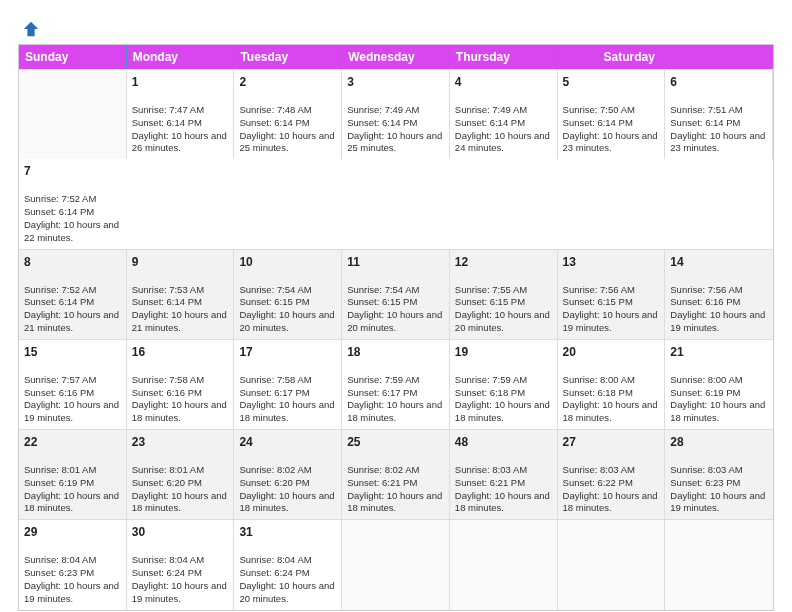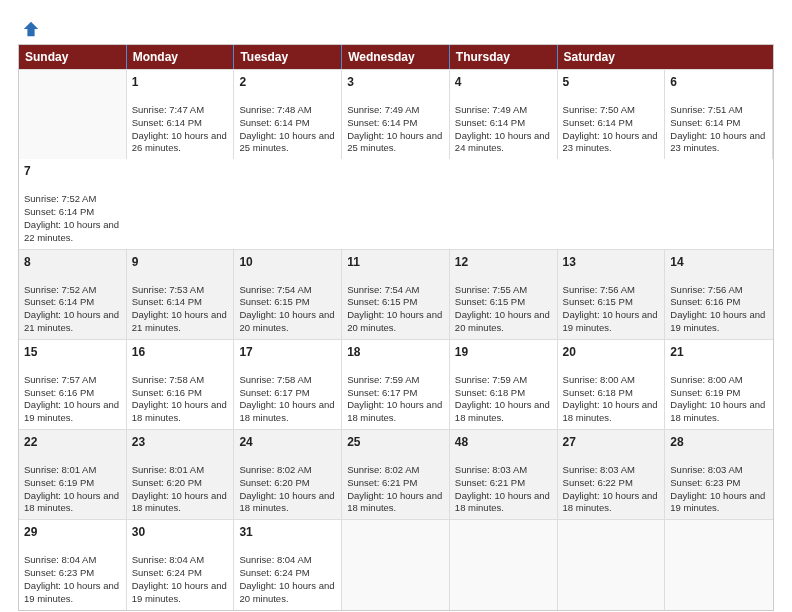--- a/index.html
+++ b/index.html
@@ -65,31 +65,31 @@
     }
     .calendar {
       flex: 1;
       display: flex;
       flex-direction: column;
       border: 1px solid #ccc;
     }
     .cal-header {
       display: grid;
       grid-template-columns: repeat(7, 1fr);
-      background: #7f1d1d;
+      background: #d946ef;
     }
     .cal-header-cell {
       color: #fff;
       font-size: 12px;
       font-weight: bold;
       padding: 5px 6px;
       text-align: left;
       border-right: 1px solid #4a8dd5;
     }
-    .cal-header-cell:last-child { border-right: none; }
+    .cal-header-cell:last-child { border-right: none; margin-left: 40px; }
     .cal-body {
       flex: 1;
       display: flex;
       flex-direction: column;
     }
     .cal-row {
       display: grid;
       grid-template-columns: repeat(7, 1fr);
       flex: 1;
       border-top: 1px solid #ddd;

